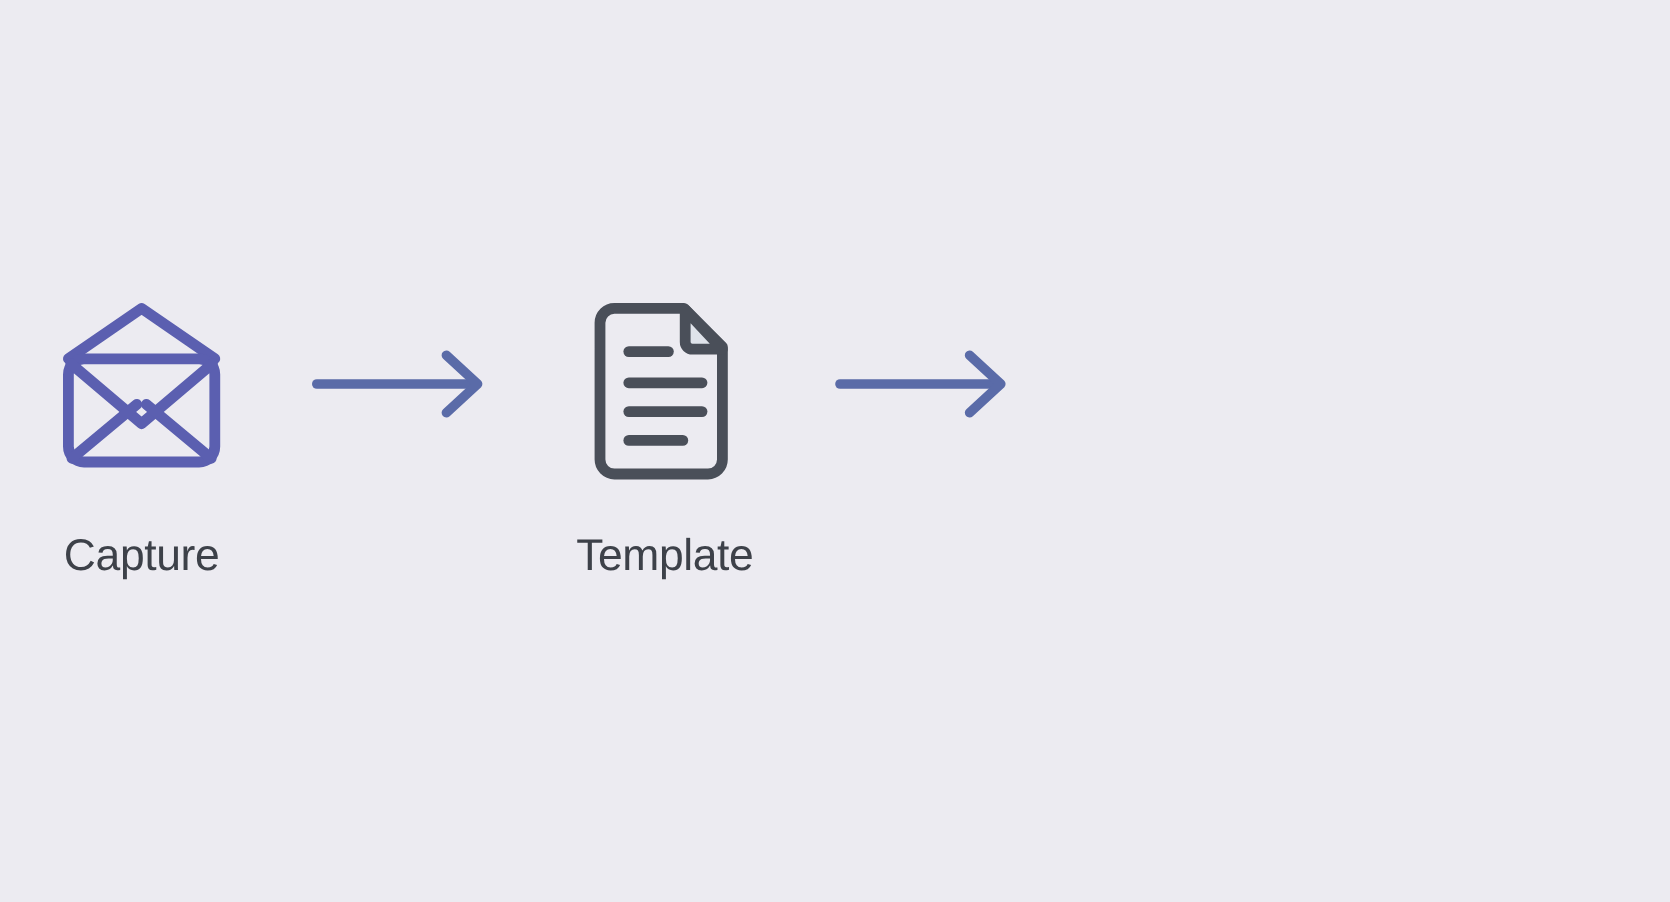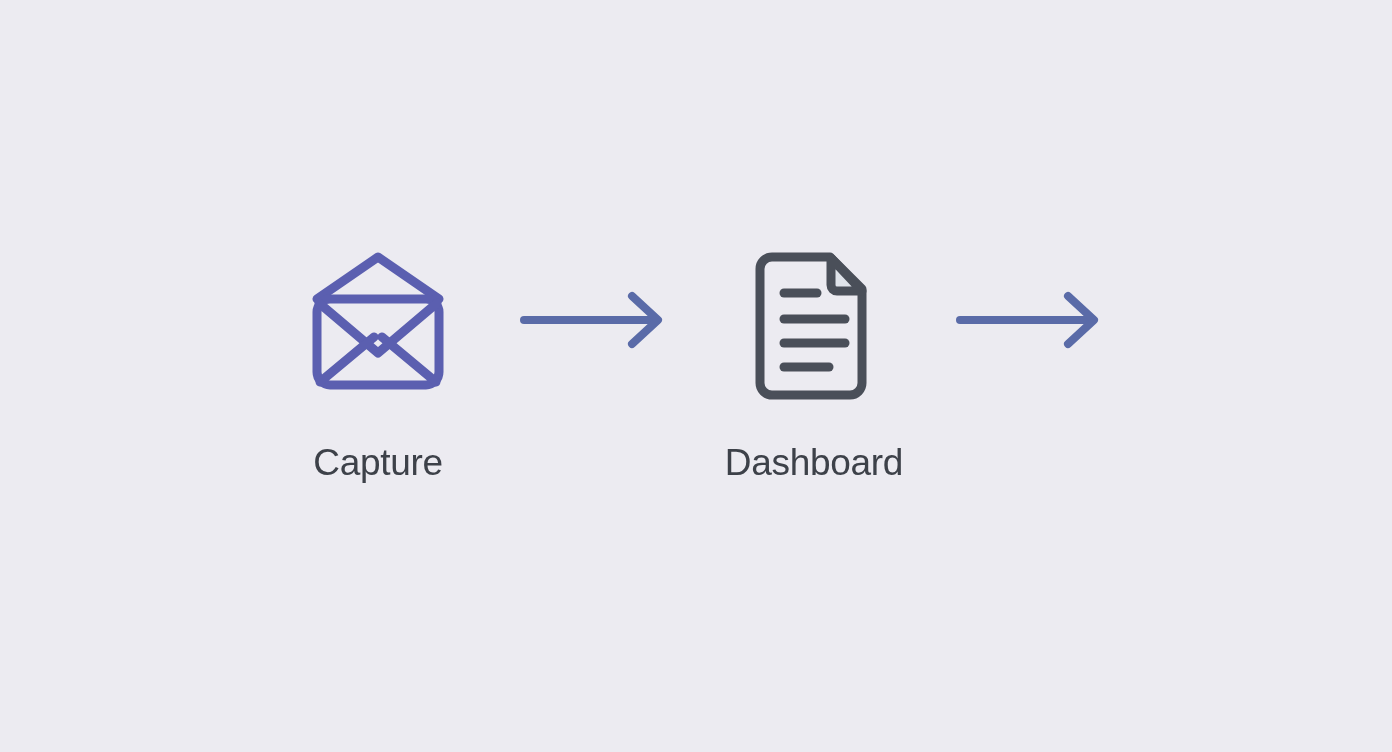--- a/index.html
+++ b/index.html
@@ -13,21 +13,21 @@
     font-family: "Liberation Sans", sans-serif;
     overflow: hidden;
   }
 
   #flow-diagram {
     position: relative;
     width: 1392px;
     height: 752px;
     display: flex;
     align-items: center;
-    justify-content: center;
+    justify-content: flex-start;
   }
 
   .flow-row {
     display: flex;
     align-items: flex-start;
     justify-content: center;
     gap: 0;
     margin-top: -28px;
   }
 
@@ -99,21 +99,21 @@
                    v-114 a12 12 0 0 1 12 -12 z" fill="none" stroke="#4a4f59" stroke-width="9" stroke-linejoin="round"></path>
           <path d="M92 18 v27 a6 6 0 0 0 6 6 h25 z" fill="#dfe3ea" stroke="#4a4f59" stroke-width="9" stroke-linejoin="round"></path>
           <g stroke="#4a4f59" stroke-width="9" stroke-linecap="round">
             <line x1="45" y1="53" x2="78" y2="53"></line>
             <line x1="45" y1="79" x2="106" y2="79"></line>
             <line x1="45" y1="103" x2="106" y2="103"></line>
             <line x1="45" y1="127" x2="90" y2="127"></line>
           </g>
         </svg>
       </div>
-      <div class="step-label">Dashboard</div>
+      <div class="step-label">Template</div>
     </div>
 
     <div class="connector">
       <svg width="160" height="60" viewBox="0 0 160 60" aria-hidden="true">
         <g fill="none" stroke="#5a6ba8" stroke-width="8" stroke-linecap="round" stroke-linejoin="round">
           <line x1="8" y1="30" x2="140" y2="30"></line>
           <polyline points="116,6 142,30 116,54"></polyline>
         </g>
       </svg>
     </div>

